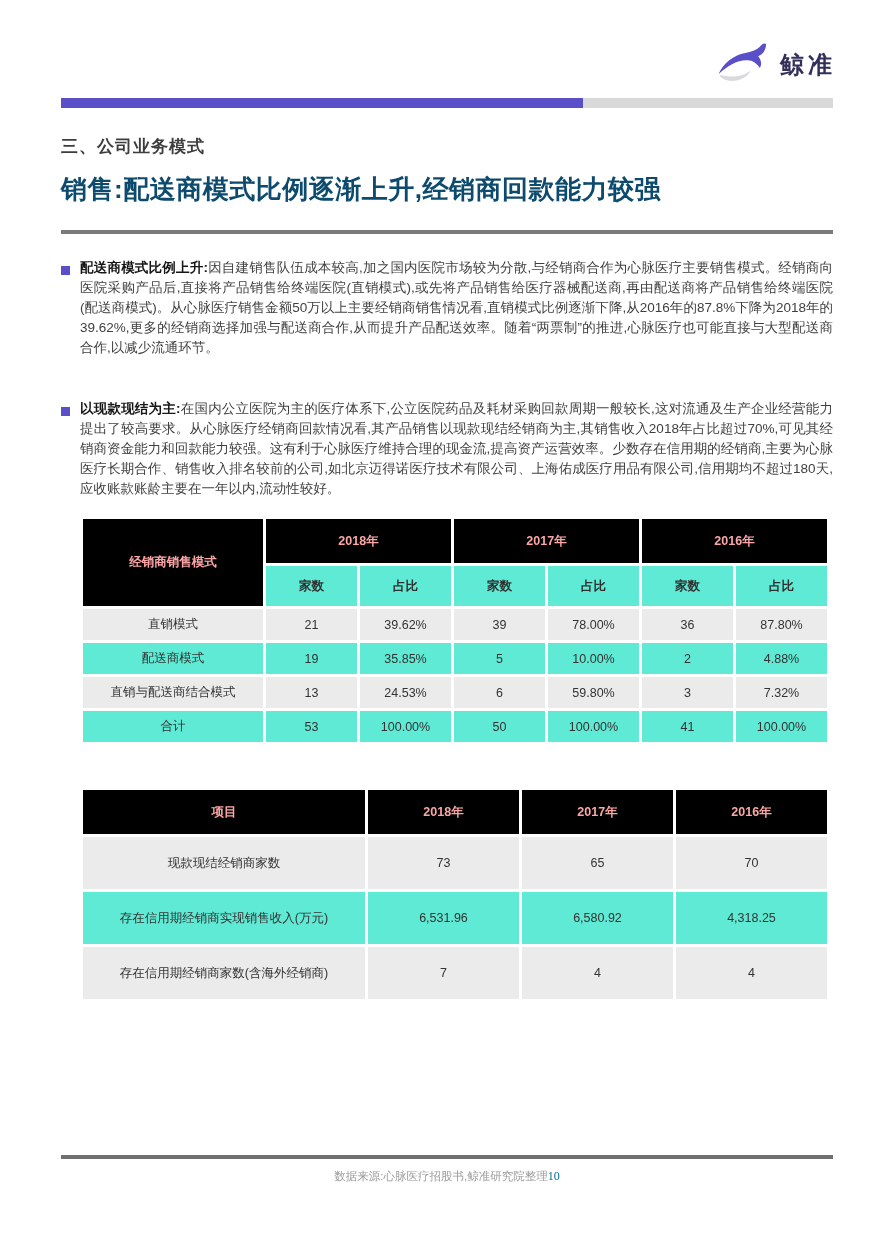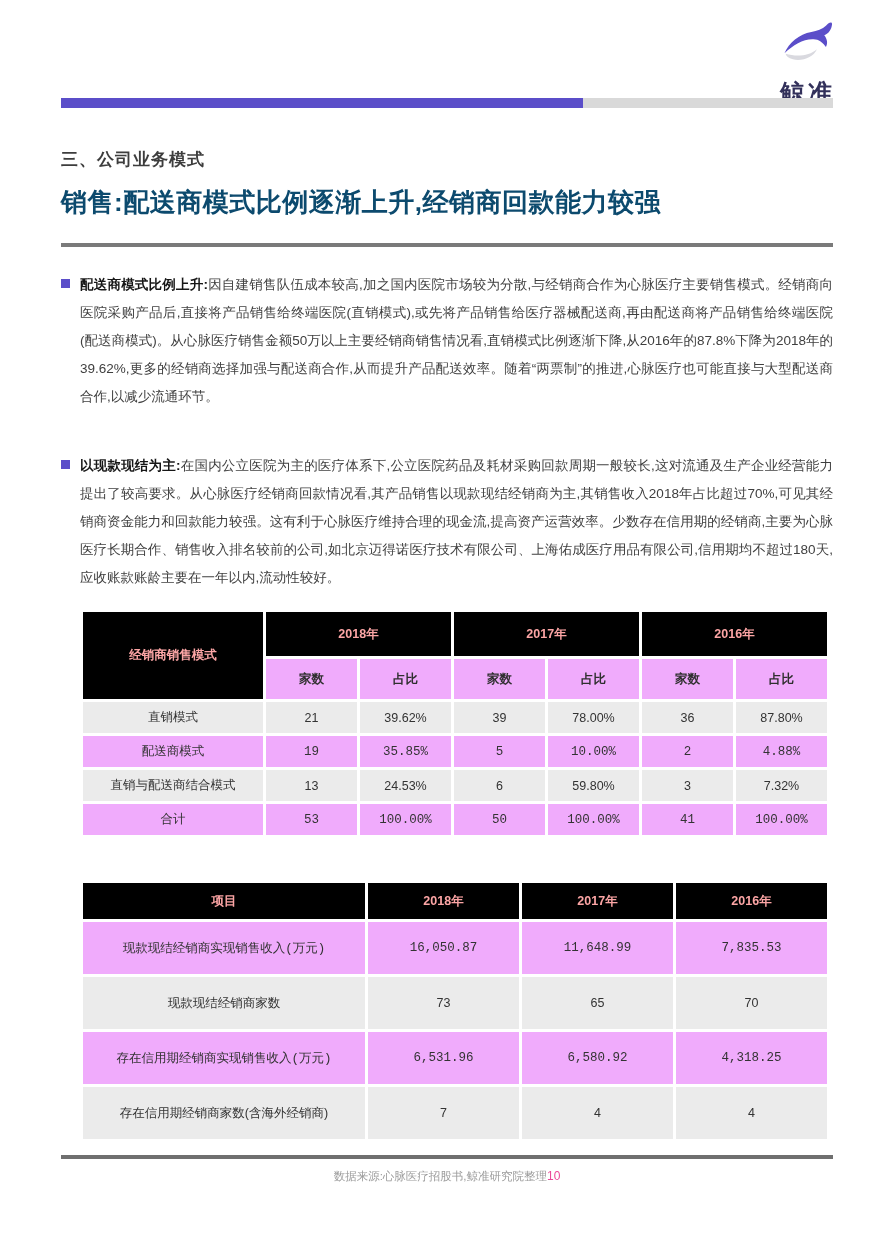--- a/index.html
+++ b/index.html
@@ -13,39 +13,39 @@
     overflow: hidden;
   }
   
   .logo-row {
     display: flex;
     justify-content: flex-end;
     align-items: center;
     padding: 45px 44px 0 0;
     height: 85px;
   }
-  .logo { display: flex; align-items: center; gap: 10px; flex-direction: column; }
+  .logo { display: flex; align-items: center; gap: 10px; }
   .logo-text {
     font-size: 24px;
     font-weight: bold;
     color: #32305a;
     letter-spacing: 4px;
   }
   
   .top-bar {
     display: flex;
     height: 10px;
     margin: 13px 47px 0 61px;
   }
   .top-bar .seg-purple { width: 522px; background: #5b4ec9; }
   .top-bar .seg-gray   { flex: 1; background: #d9d9d9; }
   
   .content { margin: 0 47px 0 61px; }
   .section-title {
-    margin-top: 40px;
+    margin-top: 27px;
     font-size: 17px;
     font-weight: bold;
     color: #3d3d3d;
     letter-spacing: 1px;
   }
   .headline {
     margin-top: 14px;
     font-size: 26px;
     font-weight: bold;
     color: #0c4a6e;
@@ -65,21 +65,21 @@
   .bullet-para.second { margin-top: 41px; }
   .bullet-square {
     flex-shrink: 0;
     width: 9px;
     height: 9px;
     margin-top: 8px;
     background: #5b4ec9;
   }
   .bullet-body {
     font-size: 13.5px;
-    line-height: 28px;
+    line-height: 20px;
     color: #3f3f3f;
     text-align: justify;
   }
   .bullet-lead { font-weight: bold; color: #161616; }
   
   table {
     border-collapse: separate;
     border-spacing: 3px;
     margin-left: 19px;
     table-layout: fixed;
@@ -90,45 +90,45 @@
     font-size: 12.5px;
     color: #333333;
     font-weight: normal;
     padding: 0 4px;
   }
   .hdr-black {
     background: #000000;
     color: #fca5a5;
     font-weight: bold;
   }
-  .row-dark  { background: #f0abfc; font-family: Liberation Mono, monospace; }
+  .row-dark  { background: #5eead4; }
   .row-light { background: #ebebeb; }
   .t1 { margin-top: 17px; }
   .t1 .h1 { height: 44px; }
   .t1 .h2 td { height: 40px; font-weight: bold; color: #2f2f2f; }
   .t1 .dr td { height: 31px; }
   .t2 { margin-top: 42px; }
-  .t2 .h1 { height: 36px; }
+  .t2 .h1 { height: 44px; }
   .t2 .dr td { height: 52px; }
   
   .footer {
     position: absolute;
     left: 61px;
     right: 47px;
     top: 1155px;
   }
   .footer-line { height: 4px; background: #6f6f6f; }
   .footer-row {
     display: flex;
     justify-content: center;
     align-items: baseline;
     margin-top: 10px;
   }
   .source-text { font-size: 11.5px; color: #9b9b9b; }
-  .page-number { font-size: 12px; color: #ec4899; }
+  .page-number { font-size: 12px; color: #0369a1; font-family: Liberation Serif, serif; }
 </style>
 </head>
 <body>
 
 <div class="page">
 
   <div class="logo-row">
     <div class="logo">
       <span>
         <svg width="56" height="42" viewBox="0 0 100 74">
@@ -237,26 +237,20 @@
           <col style="width:151px">
       </colgroup>
       <tbody>
           <tr class="h1">
         <td class="hdr-black">项目</td>
         <td class="hdr-black">2018年</td>
         <td class="hdr-black">2017年</td>
         <td class="hdr-black">2016年</td>
       </tr>
       <tr class="dr">
-        <td class="row-dark">现款现结经销商实现销售收入(万元)</td>
-        <td class="row-dark">16,050.87</td>
-        <td class="row-dark">11,648.99</td>
-        <td class="row-dark">7,835.53</td>
-      </tr>
-      <tr class="dr">
         <td class="row-light">现款现结经销商家数</td>
         <td class="row-light">73</td>
         <td class="row-light">65</td>
         <td class="row-light">70</td>
       </tr>
       <tr class="dr">
         <td class="row-dark">存在信用期经销商实现销售收入(万元)</td>
         <td class="row-dark">6,531.96</td>
         <td class="row-dark">6,580.92</td>
         <td class="row-dark">4,318.25</td>

